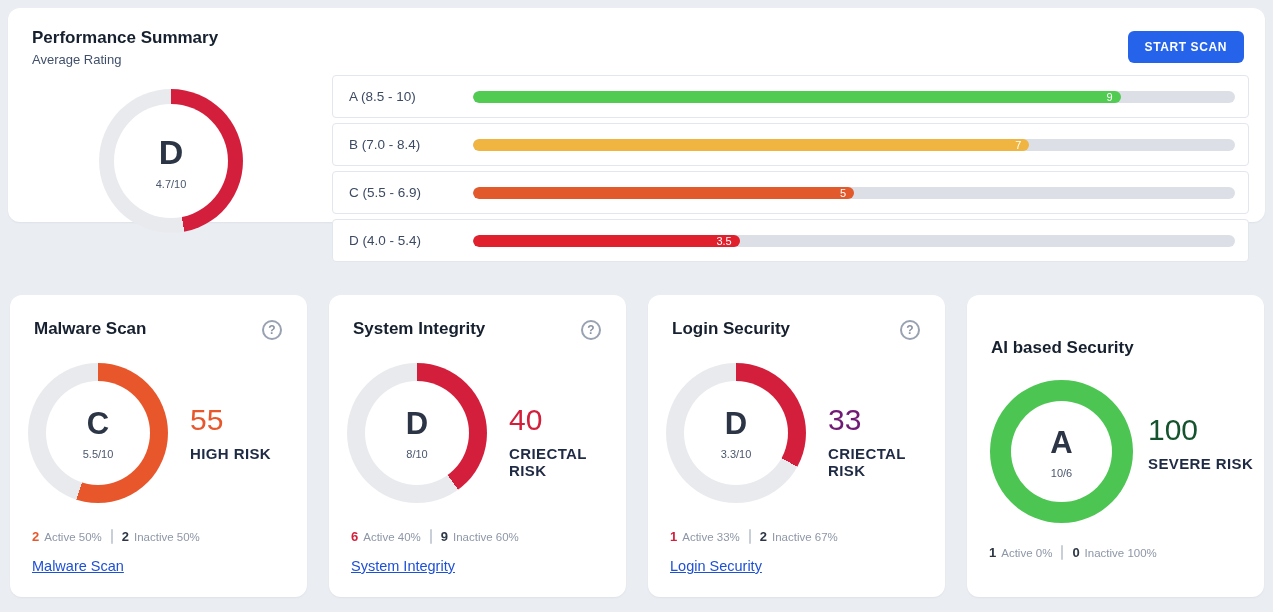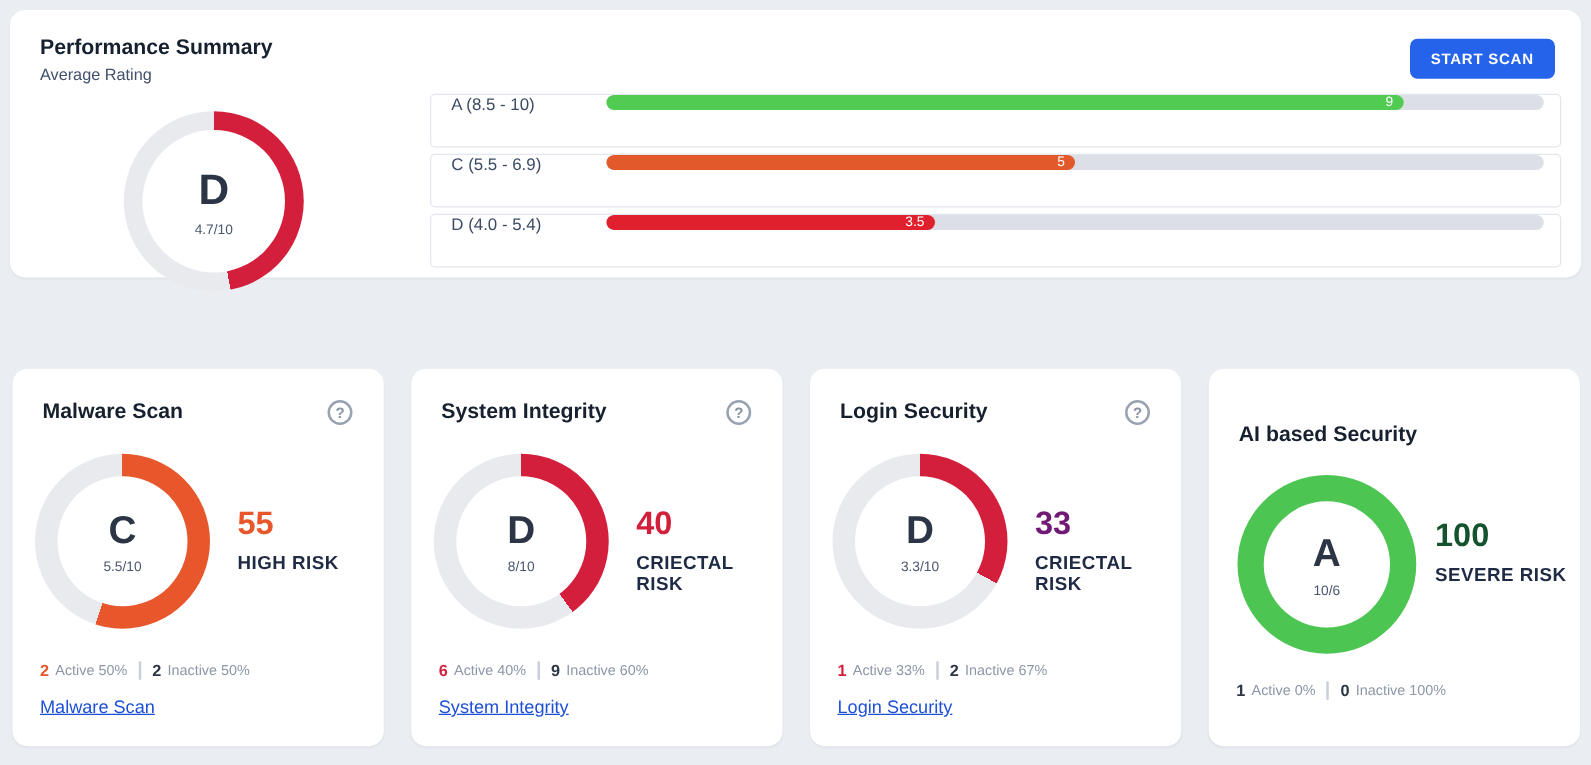--- a/index.html
+++ b/index.html
@@ -36,40 +36,40 @@
   .donut--card { left:18px; top:68px; width:140px; height:140px; }
   .donut--card .hole { inset:18px; }
   .donut--card .grade-letter { font-size:31px; }
   .donut--ai { left:23px; top:85px; width:143px; height:143px; }
   .donut--ai .hole { inset:21px; }
   .donut--ai .grade-letter { font-size:31px; }
   
   .grade-rows { position:absolute; left:324px; top:67px; width:917px; }
   .grade-row {
     height:43px; border:1px solid #e2e6ed; border-radius:4px; margin-bottom:5px;
-    display:flex; align-items:flex-start; padding:0 13px 0 16px; background:#fff;margin-left:12px;
+    display:flex; align-items:center; padding:0 13px 0 16px; background:#fff;
   }
   .grade-row-label { width:124px; font-size:13.5px; color:#3c4a63; flex:none; }
   .bar-track { flex:1; height:12px; background:#dce0e6; border-radius:6px; overflow:hidden; }
   .bar-fill {
     height:100%; border-radius:6px; display:flex; align-items:center; justify-content:flex-end;
     color:#fff; font-size:11px; padding-right:8px;
   }
   
   .metric { top:295px; width:297px; height:302px; }
   .metric-title { position:absolute; left:24px; top:24px; font-size:17px; font-weight:bold; color:#16202e; }
   .metric--ai .metric-title { top:43px; }
   .help-icon {
     position:absolute; right:25px; top:25px; width:20px; height:20px; border-radius:50%;
     border:2px solid #99a2b1; color:#8a93a3; font-size:12px; font-weight:bold;
     display:flex; align-items:center; justify-content:center; cursor:pointer; background:#fff;
   }
   .risk { position:absolute; left:180px; top:108px; }
   .metric--ai .risk { left:181px; top:118px; }
-  .risk-value { font-size:26px; font-weight:bold; }
+  .risk-value { font-size:30px; font-weight:normal; }
   .risk-label { margin-top:8px; font-size:15px; font-weight:bold; color:#1f2a44; letter-spacing:.4px; }
   .stats { position:absolute; left:22px; top:234px; display:flex; align-items:center; font-size:11.5px; color:#8d97a7; white-space:nowrap; }
   .metric--ai .stats { top:250px; }
   .stat-num { font-size:13px; font-weight:bold; color:#2c3645; margin-right:5px; }
   .stat-sep { width:2px; height:15px; background:#c9cfd9; border-radius:1px; margin:0 9px; }
   .card-link { position:absolute; left:22px; top:263px; font-size:14.5px; color:#1e50d6; text-decoration:underline; cursor:pointer; }
 </style>
 </head>
 <body>
 
@@ -89,20 +89,28 @@
   <div class="grade-rows">
     <div class="grade-row">
       <span class="grade-row-label">A (8.5 - 10)</span>
       <div class="bar-track">
         <div class="bar-fill" style="width: 85%; background: rgb(82, 203, 82);">
           <span>9</span>
         </div>
       </div>
     </div>
     <div class="grade-row">
+      <span class="grade-row-label">B (7.0 - 8.4)</span>
+      <div class="bar-track">
+        <div class="bar-fill" style="width: 73%; background: rgb(240, 180, 64);">
+          <span>7</span>
+        </div>
+      </div>
+    </div>
+    <div class="grade-row">
       <span class="grade-row-label">C (5.5 - 6.9)</span>
       <div class="bar-track">
         <div class="bar-fill" style="width: 50%; background: rgb(226, 89, 43);">
           <span>5</span>
         </div>
       </div>
     </div>
     <div class="grade-row">
       <span class="grade-row-label">D (4.0 - 5.4)</span>
       <div class="bar-track">

